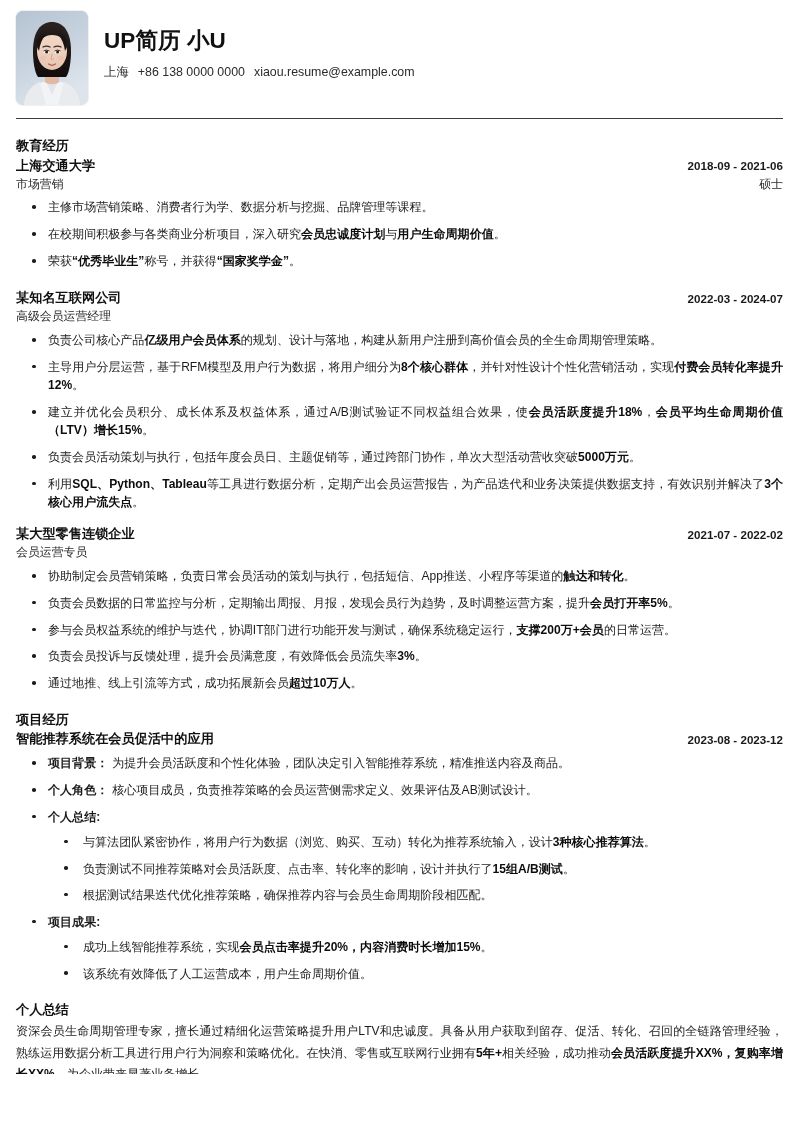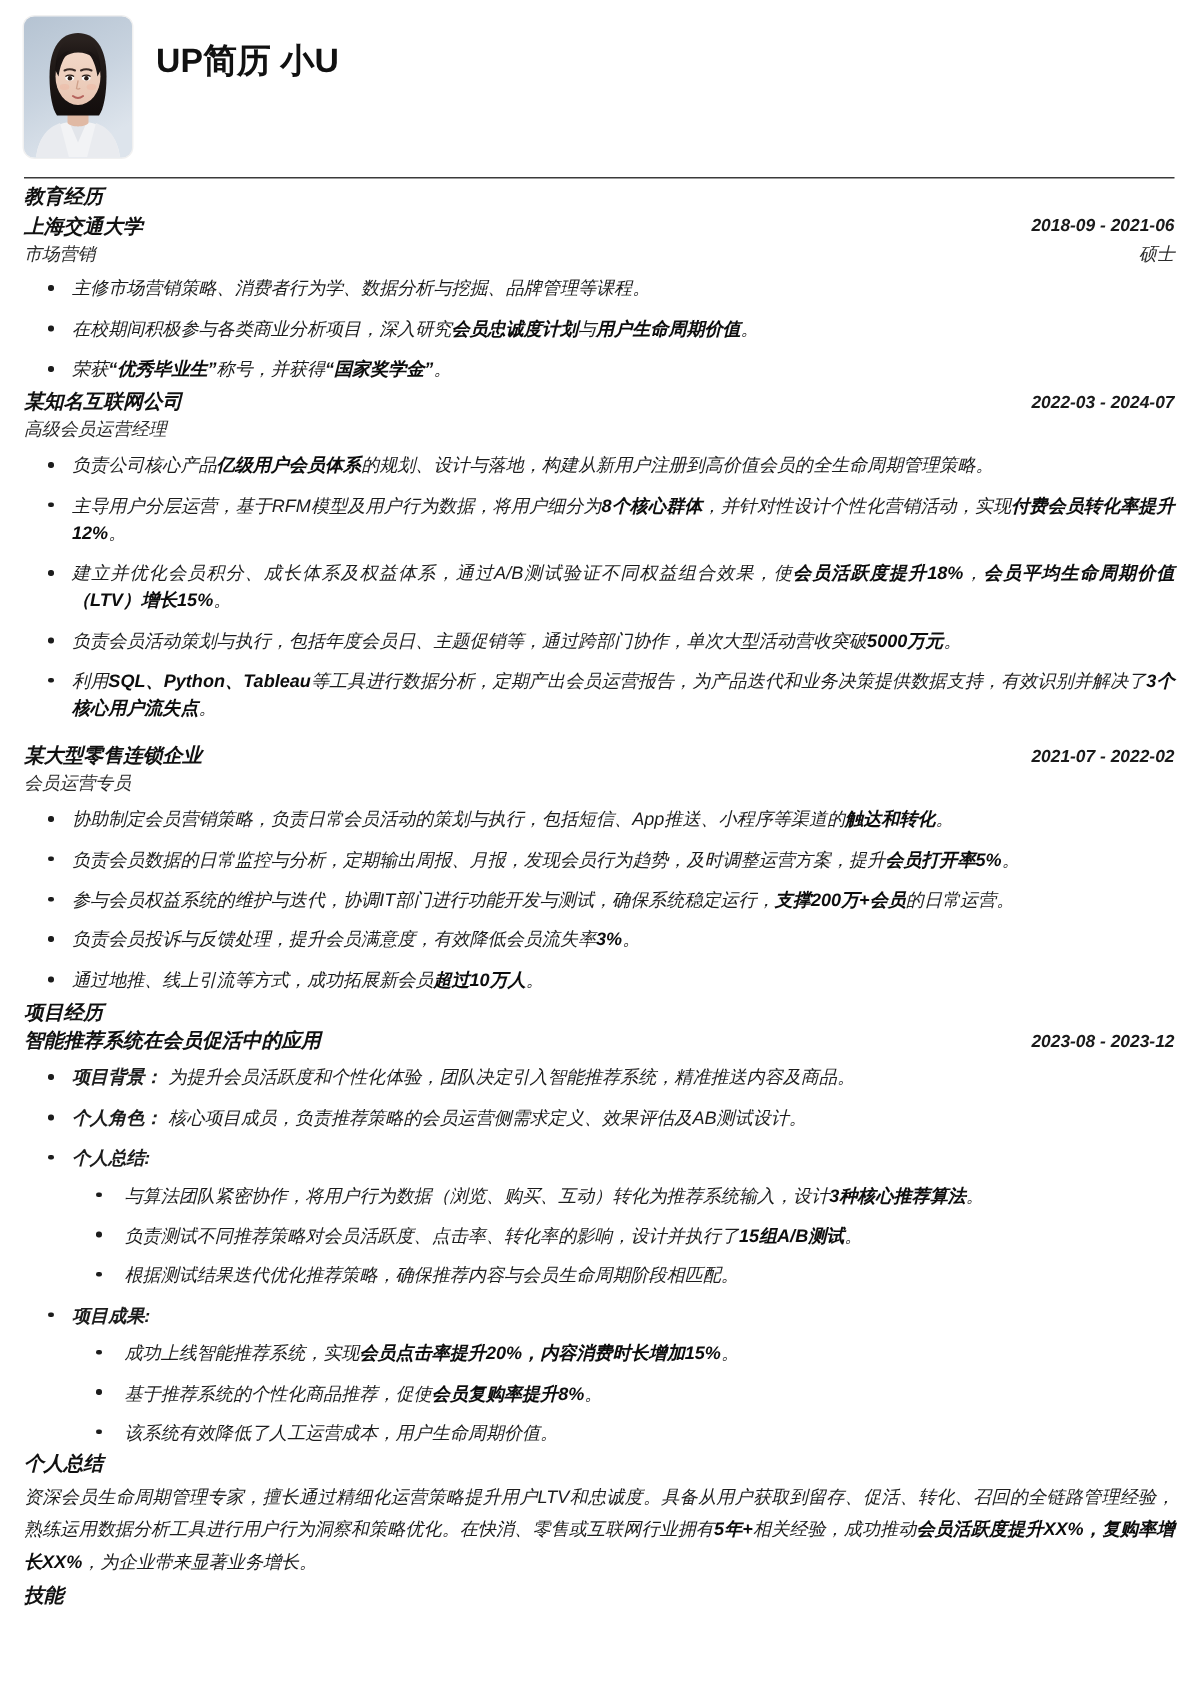--- a/index.html
+++ b/index.html
@@ -63,21 +63,21 @@
   .contact span { margin-right: 9px; }
   .contact span:last-child { margin-right: 0; }
 
   .rule {
     height: 0;
     border-top: 1.4px solid #3a3a3a;
     margin: 9px 16px 0 16px;
   }
 
   
-  .section { margin-top: 3px; font-style: italic; }
+  .section { margin-top: 18px; }
   .section-title {
     font-size: 13.2px;
     font-weight: 700;
     color: #111111;
     line-height: 1.35;
     margin-bottom: 1px;
   }
   .entry { margin-top: 0; }
   .entry + .entry { margin-top: 13px; }
   .row {
@@ -230,20 +230,23 @@
 
           <path d="M32.6 53 Q36 55.6 39.4 53" stroke="#b5635c" stroke-width="1.3" fill="none" stroke-linecap="round"></path>
 
           <ellipse cx="27" cy="47" rx="3.2" ry="2" fill="#eeb8a4" opacity="0.5"></ellipse>
           <ellipse cx="45" cy="47" rx="3.2" ry="2" fill="#eeb8a4" opacity="0.5"></ellipse>
         </svg>
       </div>
 
       <div class="header-text">
         <div class="name">UP简历 小U</div>
+        <div class="contact">
+          <span>上海</span><span>+86 138 0000 0000</span><span>xiaou.resume@example.com</span>
+        </div>
       </div>
 
     </div>
   </div>
 
   <div class="rule"></div>
 
   <div class="inner">
 
     <div class="section">
@@ -312,21 +315,20 @@
         <ul class="bul">
             <li><span class="lead">项目背景：</span><span>为提升会员活跃度和个性化体验，团队决定引入智能推荐系统，精准推送内容及商品。</span></li>
             <li><span class="lead">个人角色：</span><span>核心项目成员，负责推荐策略的会员运营侧需求定义、效果评估及AB测试设计。</span></li>
             <li class="nomark"><span class="lead">个人总结:</span><ul class="sub">
                 <li>与算法团队紧密协作，将用户行为数据（浏览、购买、互动）转化为推荐系统输入，设计<b>3种核心推荐算法</b>。</li>
                 <li>负责测试不同推荐策略对会员活跃度、点击率、转化率的影响，设计并执行了<b>15组A/B测试</b>。</li>
                 <li>根据测试结果迭代优化推荐策略，确保推荐内容与会员生命周期阶段相匹配。</li>
               </ul></li>
             <li class="nomark"><span class="lead">项目成果:</span><ul class="sub">
                 <li>成功上线智能推荐系统，实现<b>会员点击率提升20%，内容消费时长增加15%</b>。</li>
-                <li>基于推荐系统的个性化商品推荐，促使<b>会员复购率提升8%</b>。</li>
                 <li>该系统有效降低了人工运营成本，用户生命周期价值。</li>
               </ul></li>
           </ul>
       </div>
     </div>
 
     <div class="section">
       <div class="section-title">个人总结</div>
       <div class="summary">资深会员生命周期管理专家，擅长通过精细化运营策略提升用户LTV和忠诚度。具备从用户获取到留存、促活、转化、召回的全链路管理经验，熟练运用数据分析工具进行用户行为洞察和策略优化。在快消、零售或互联网行业拥有<b>5年+</b>相关经验，成功推动<b>会员活跃度提升XX%，复购率增长XX%</b>，为企业带来显著业务增长。</div>
     </div>

